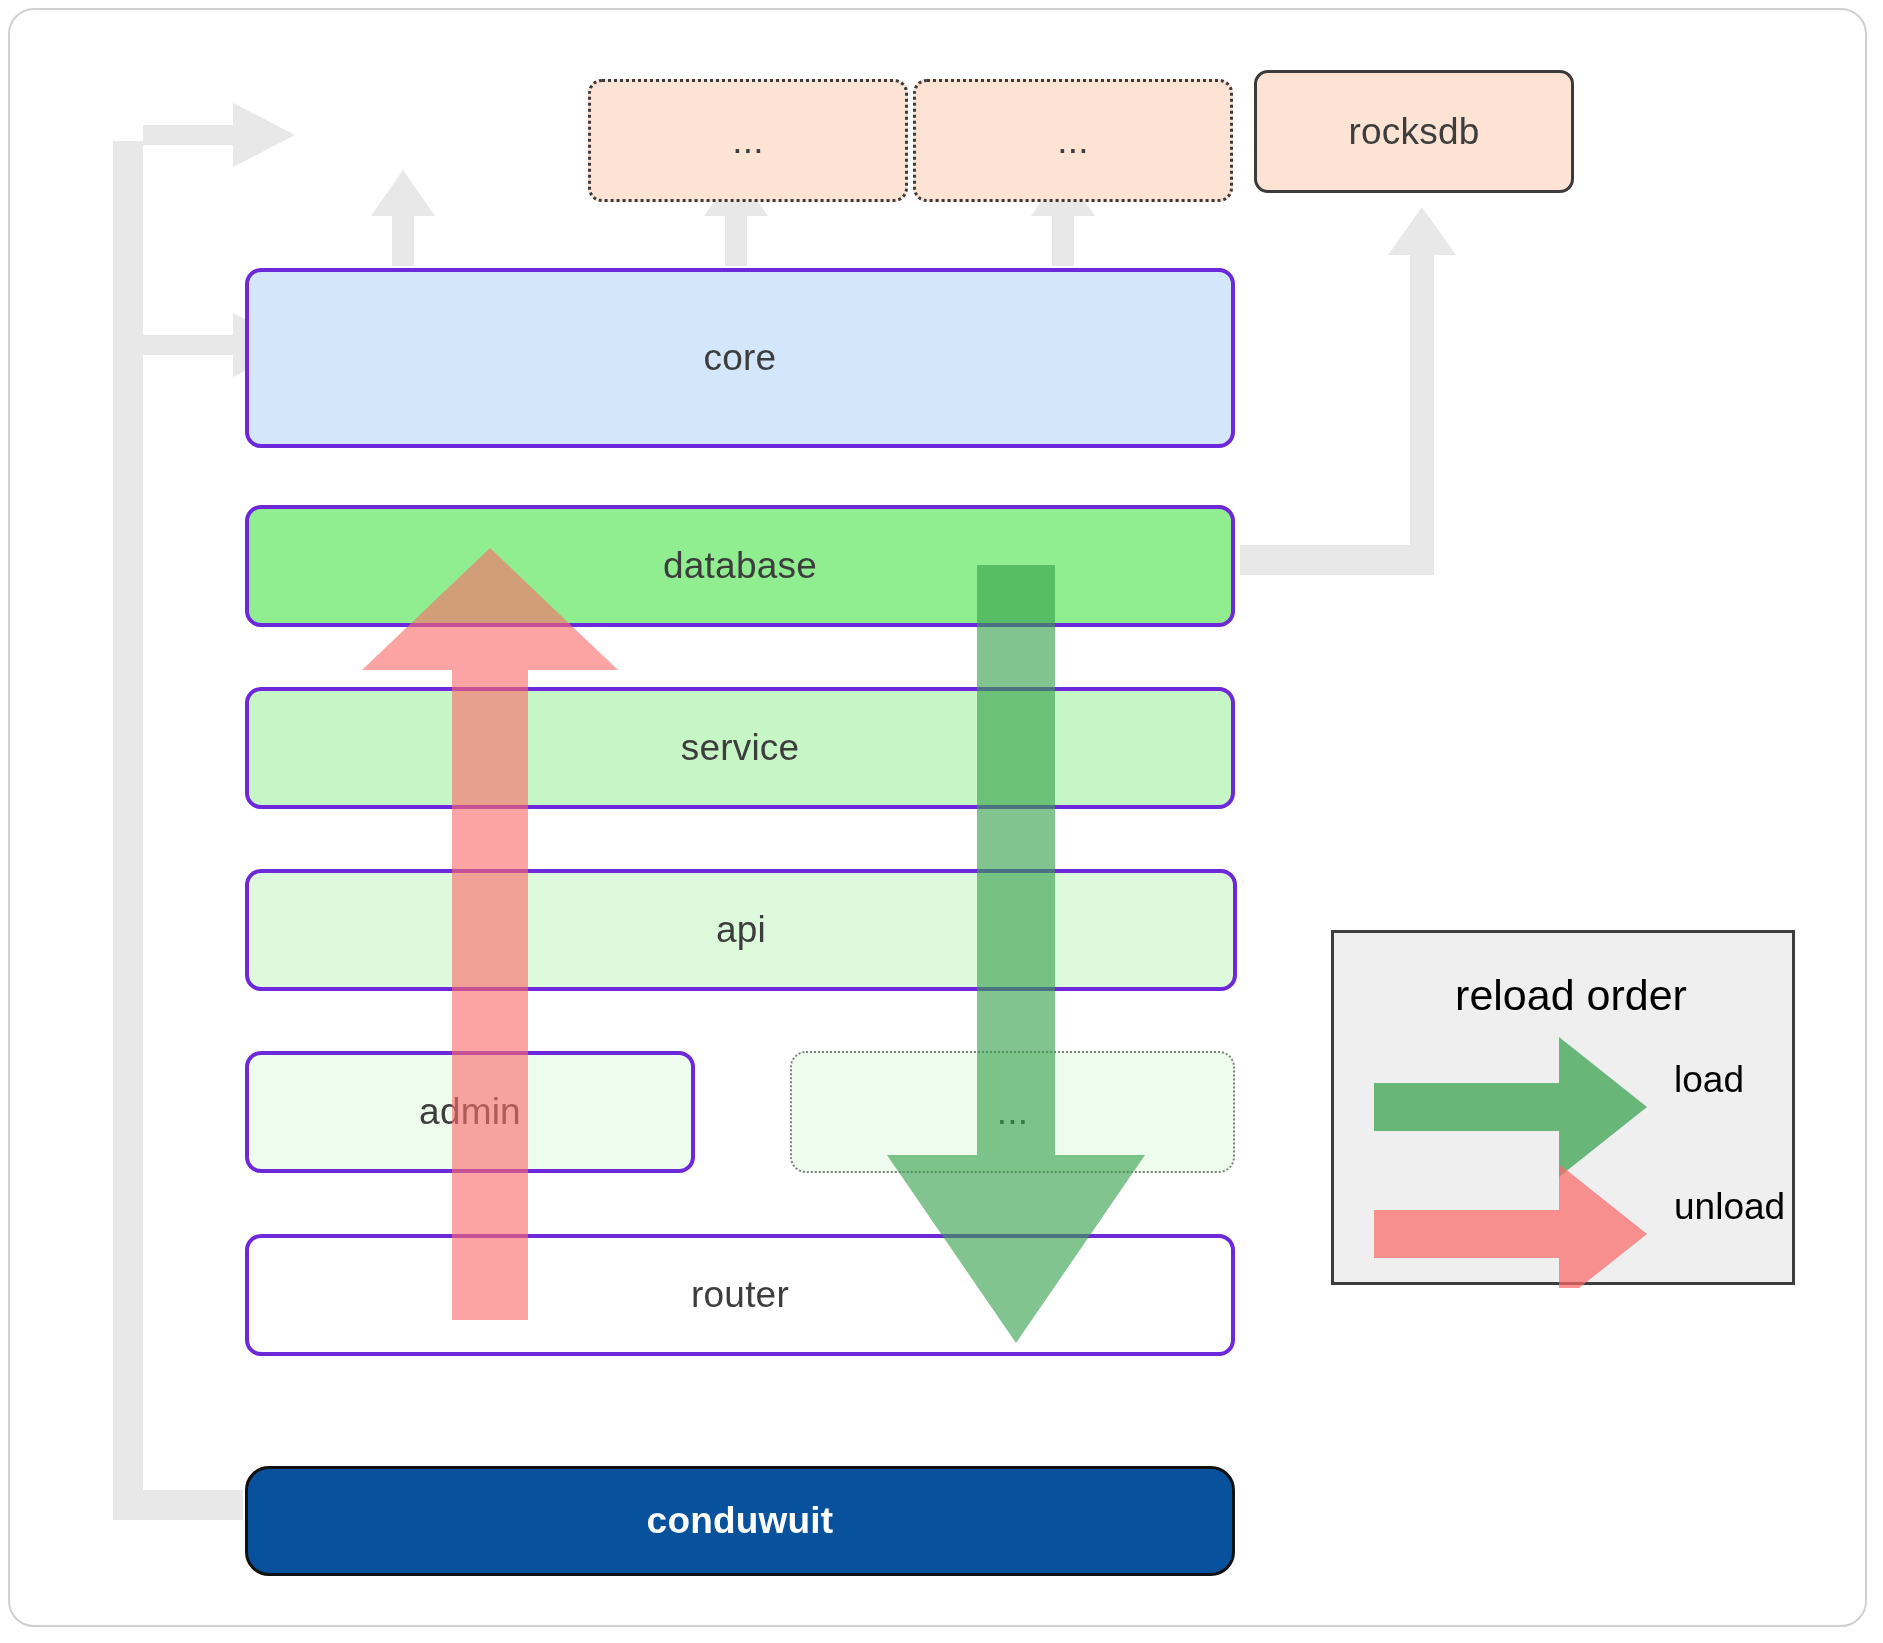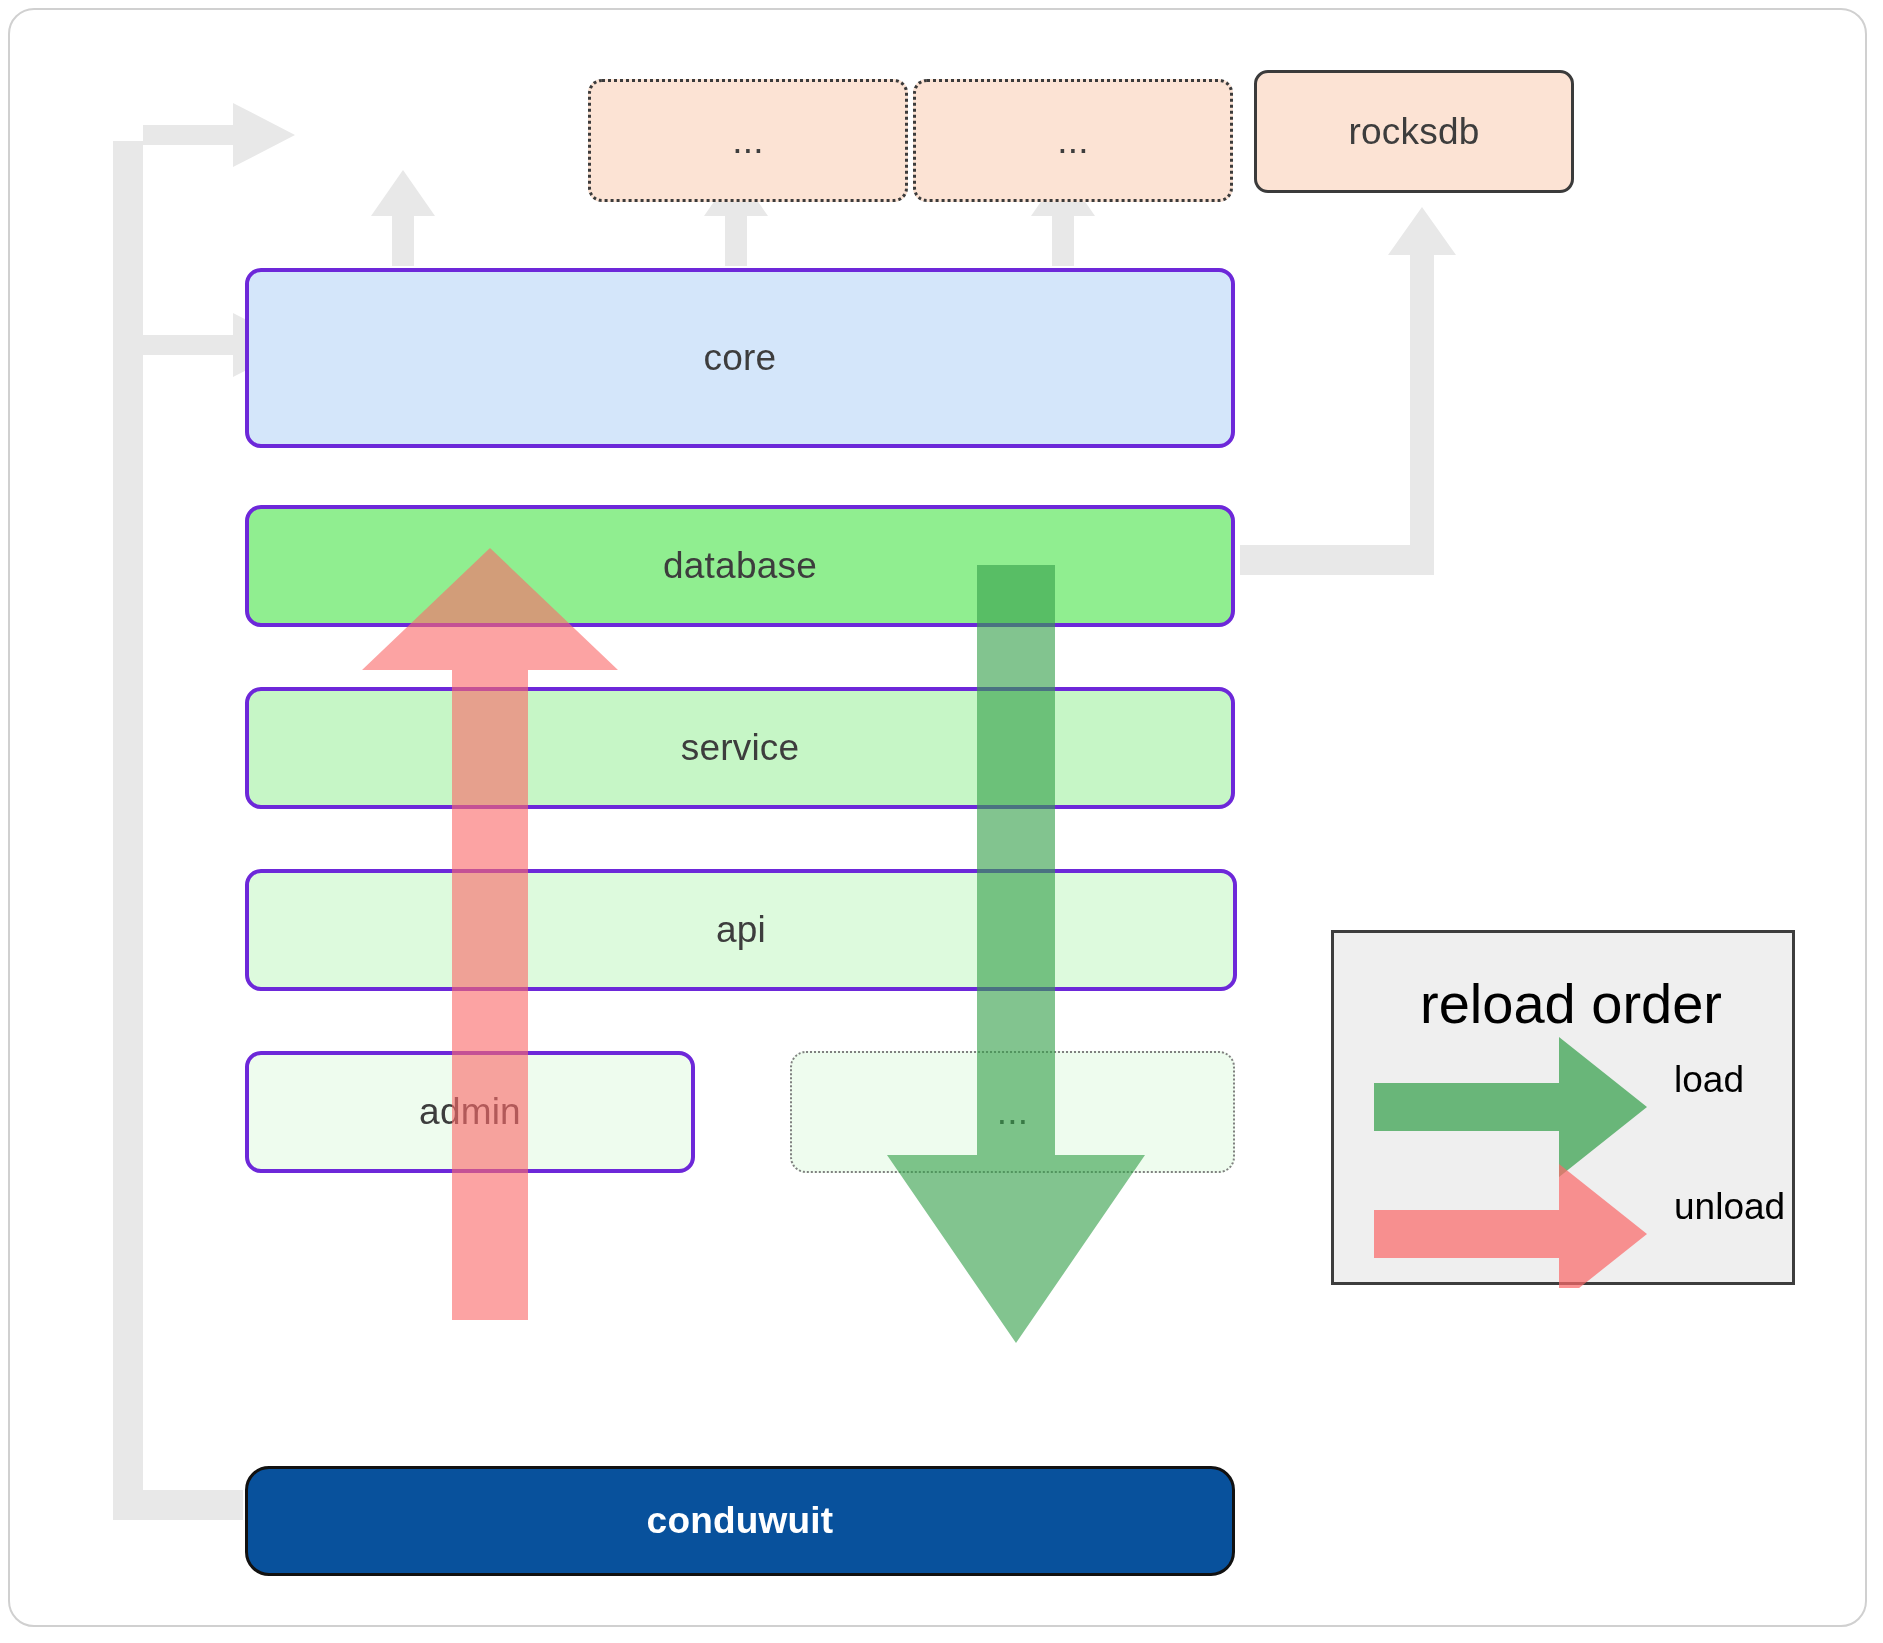--- a/index.html
+++ b/index.html
@@ -28,21 +28,21 @@
 
   svg.ov{position:absolute;left:0;top:0;width:1883px;height:1643px;pointer-events:none;}
 
   
   .legend{
     position:absolute; left:1331px; top:930px; width:464px; height:355px;
     background:#efefef; border:3px solid #3d3d3d; box-sizing:border-box;
   }
   .legend-title{
     position:absolute; left:16px; right:0; top:38px; text-align:center;
-    font-size:56px; color:#000;
+    font-size:43px; color:#000;
   }
   .legend-label{
     position:absolute; font-size:37px; color:#000; white-space:nowrap;
   }
 </style>
 </head>
 <body>
 
 <div id="stage">
   <div class="card"></div>
@@ -96,20 +96,23 @@
   </div>
 
   <div class="layer r-gray" style="left:245px; top:1051px; width:450px; height:122px; background:#eefcee;">
     <span>admin</span>
   </div>
 
   <div class="layer r-graydot" style="left:790px; top:1051px; width:445px; height:122px; background:#eefcee;">
     <span>...</span>
   </div>
 
+  <div class="layer r-gray" style="left:245px; top:1234px; width:990px; height:122px; background:#ffffff;">
+    <span>router</span>
+  </div>
 
   <div class="layer r-solid" style="left:245px; top:1466px; width:990px; height:110px; background:#08519c; color:#ffffff; font-weight:700; border-color:#111; border-radius:24px;">
     <span>conduwuit</span>
   </div>
 
   <svg class="ov" viewBox="0 0 1883 1643">
 
     <g opacity="0.62">
       <path fill="#fa6a6a" d="M452 1320 h76 V670 h90 L490 548 362 670 h90 z"></path>
     </g>

